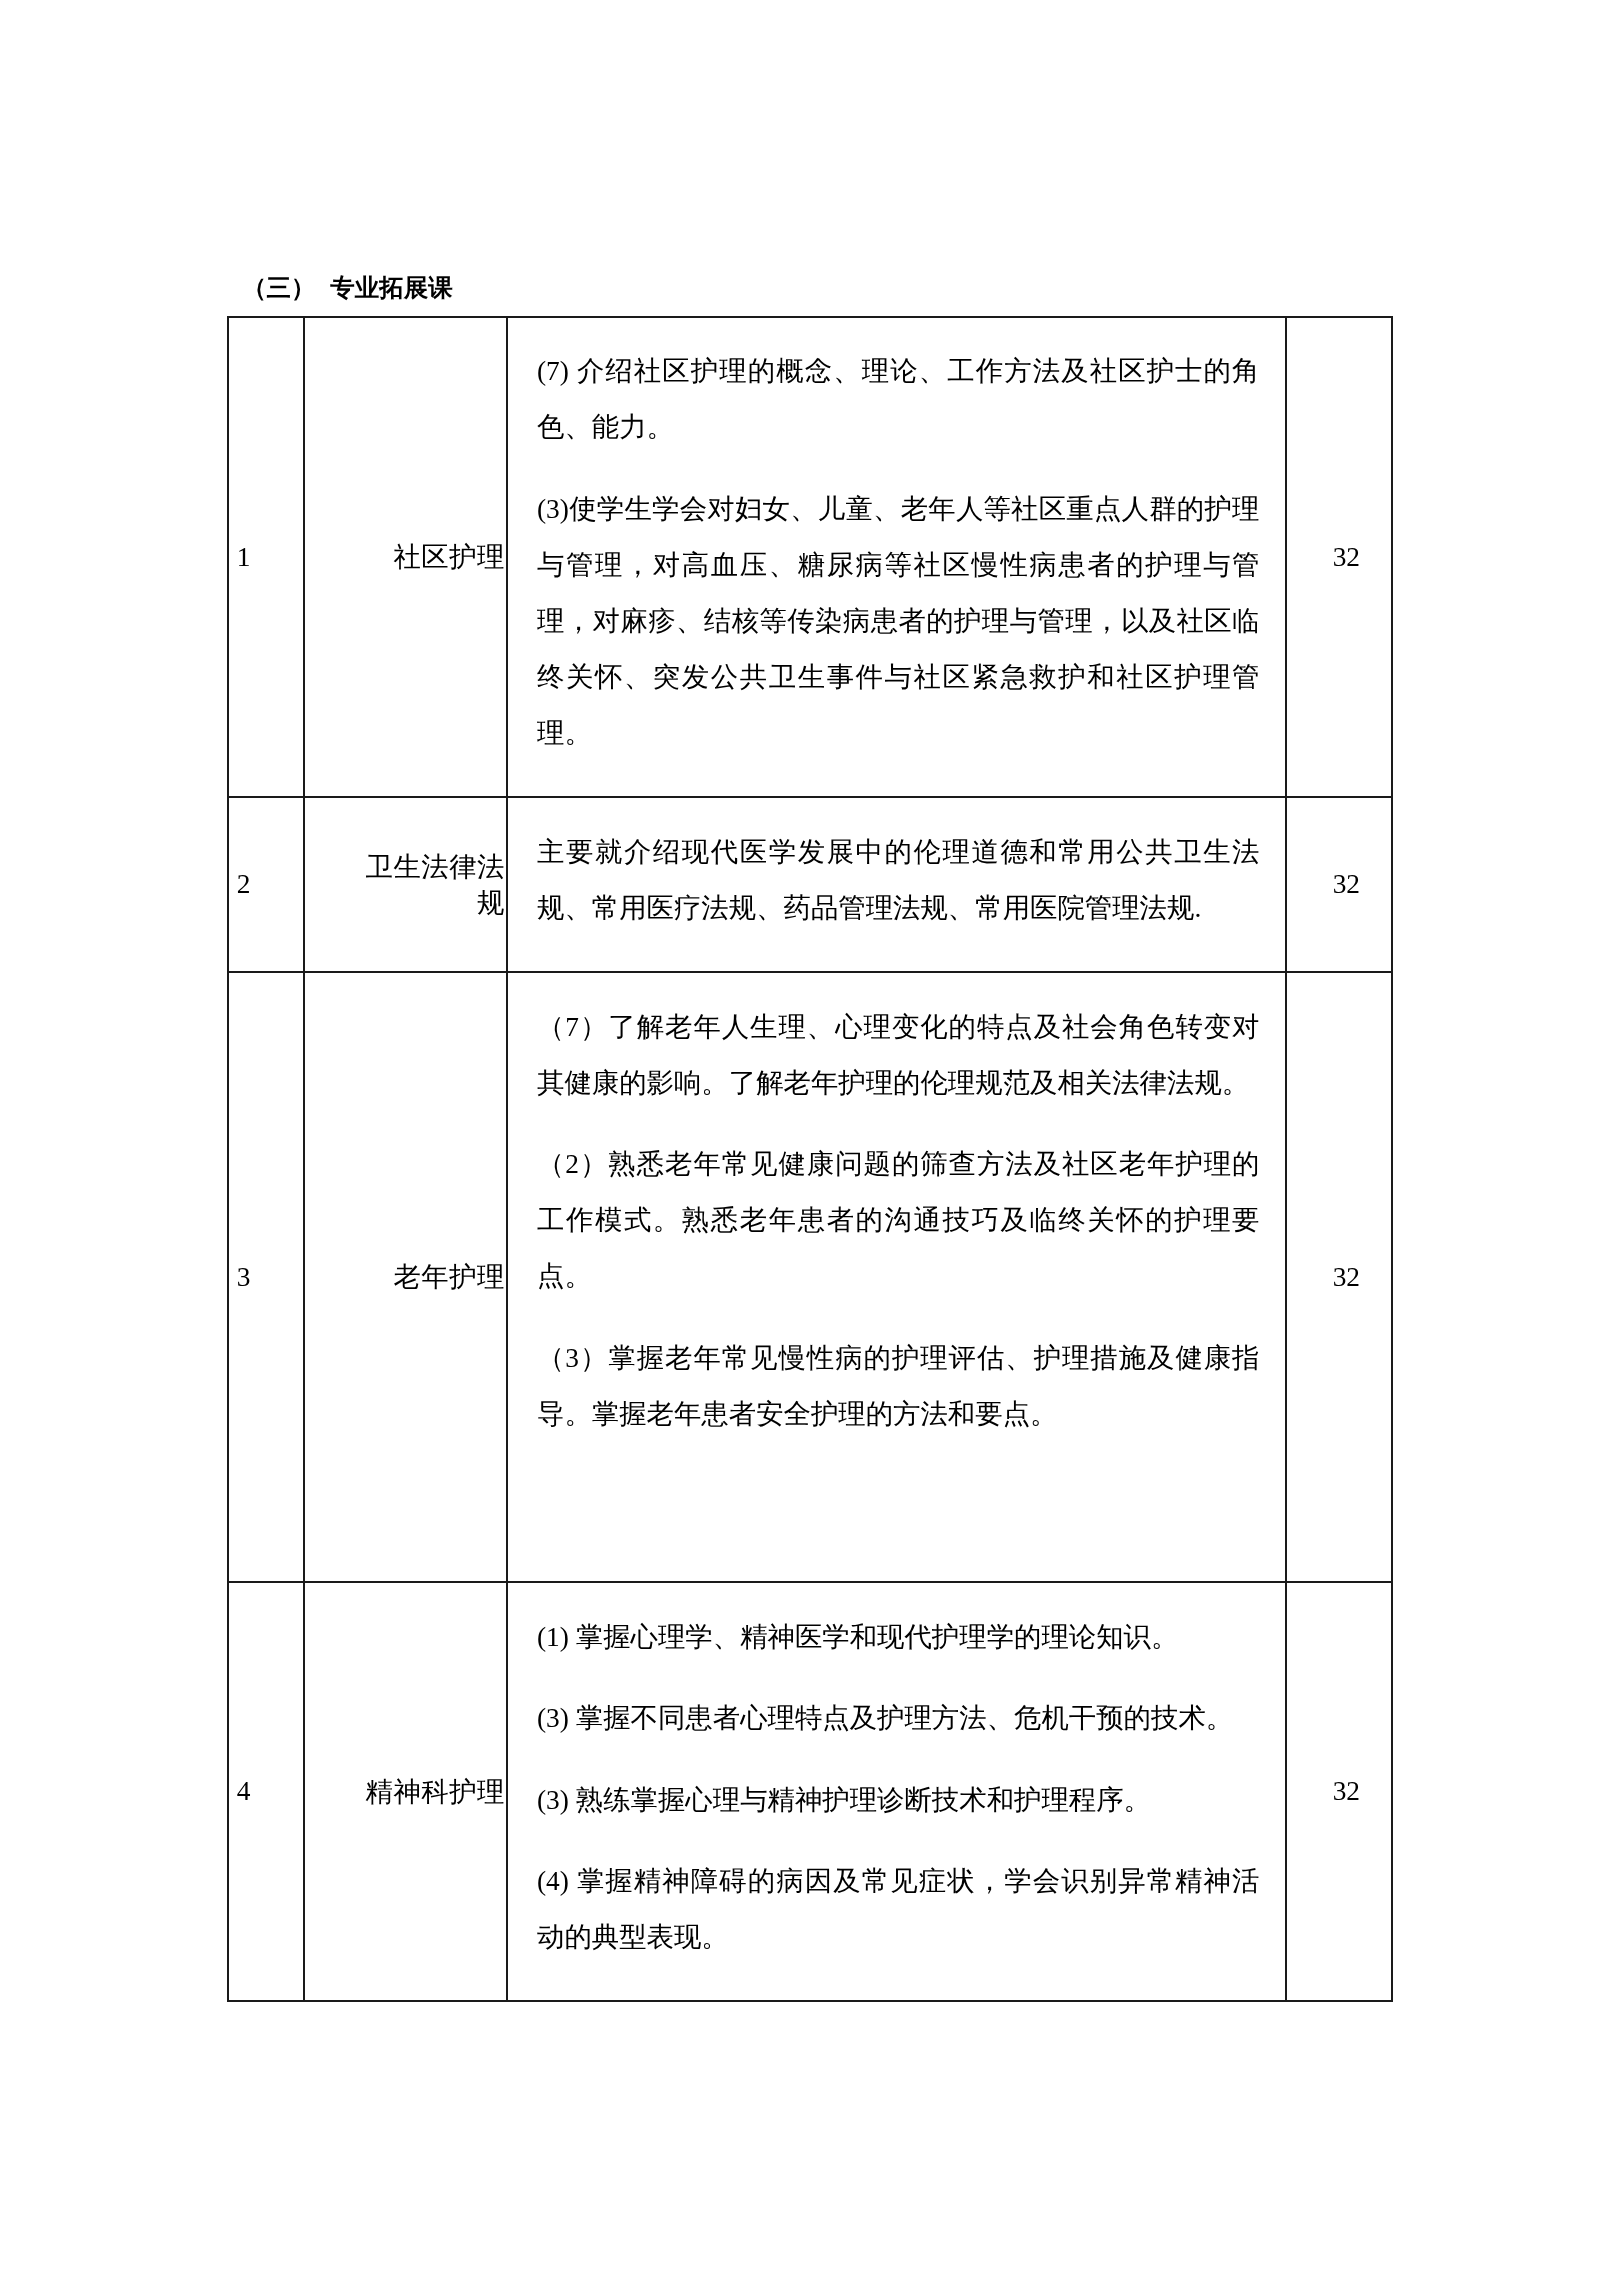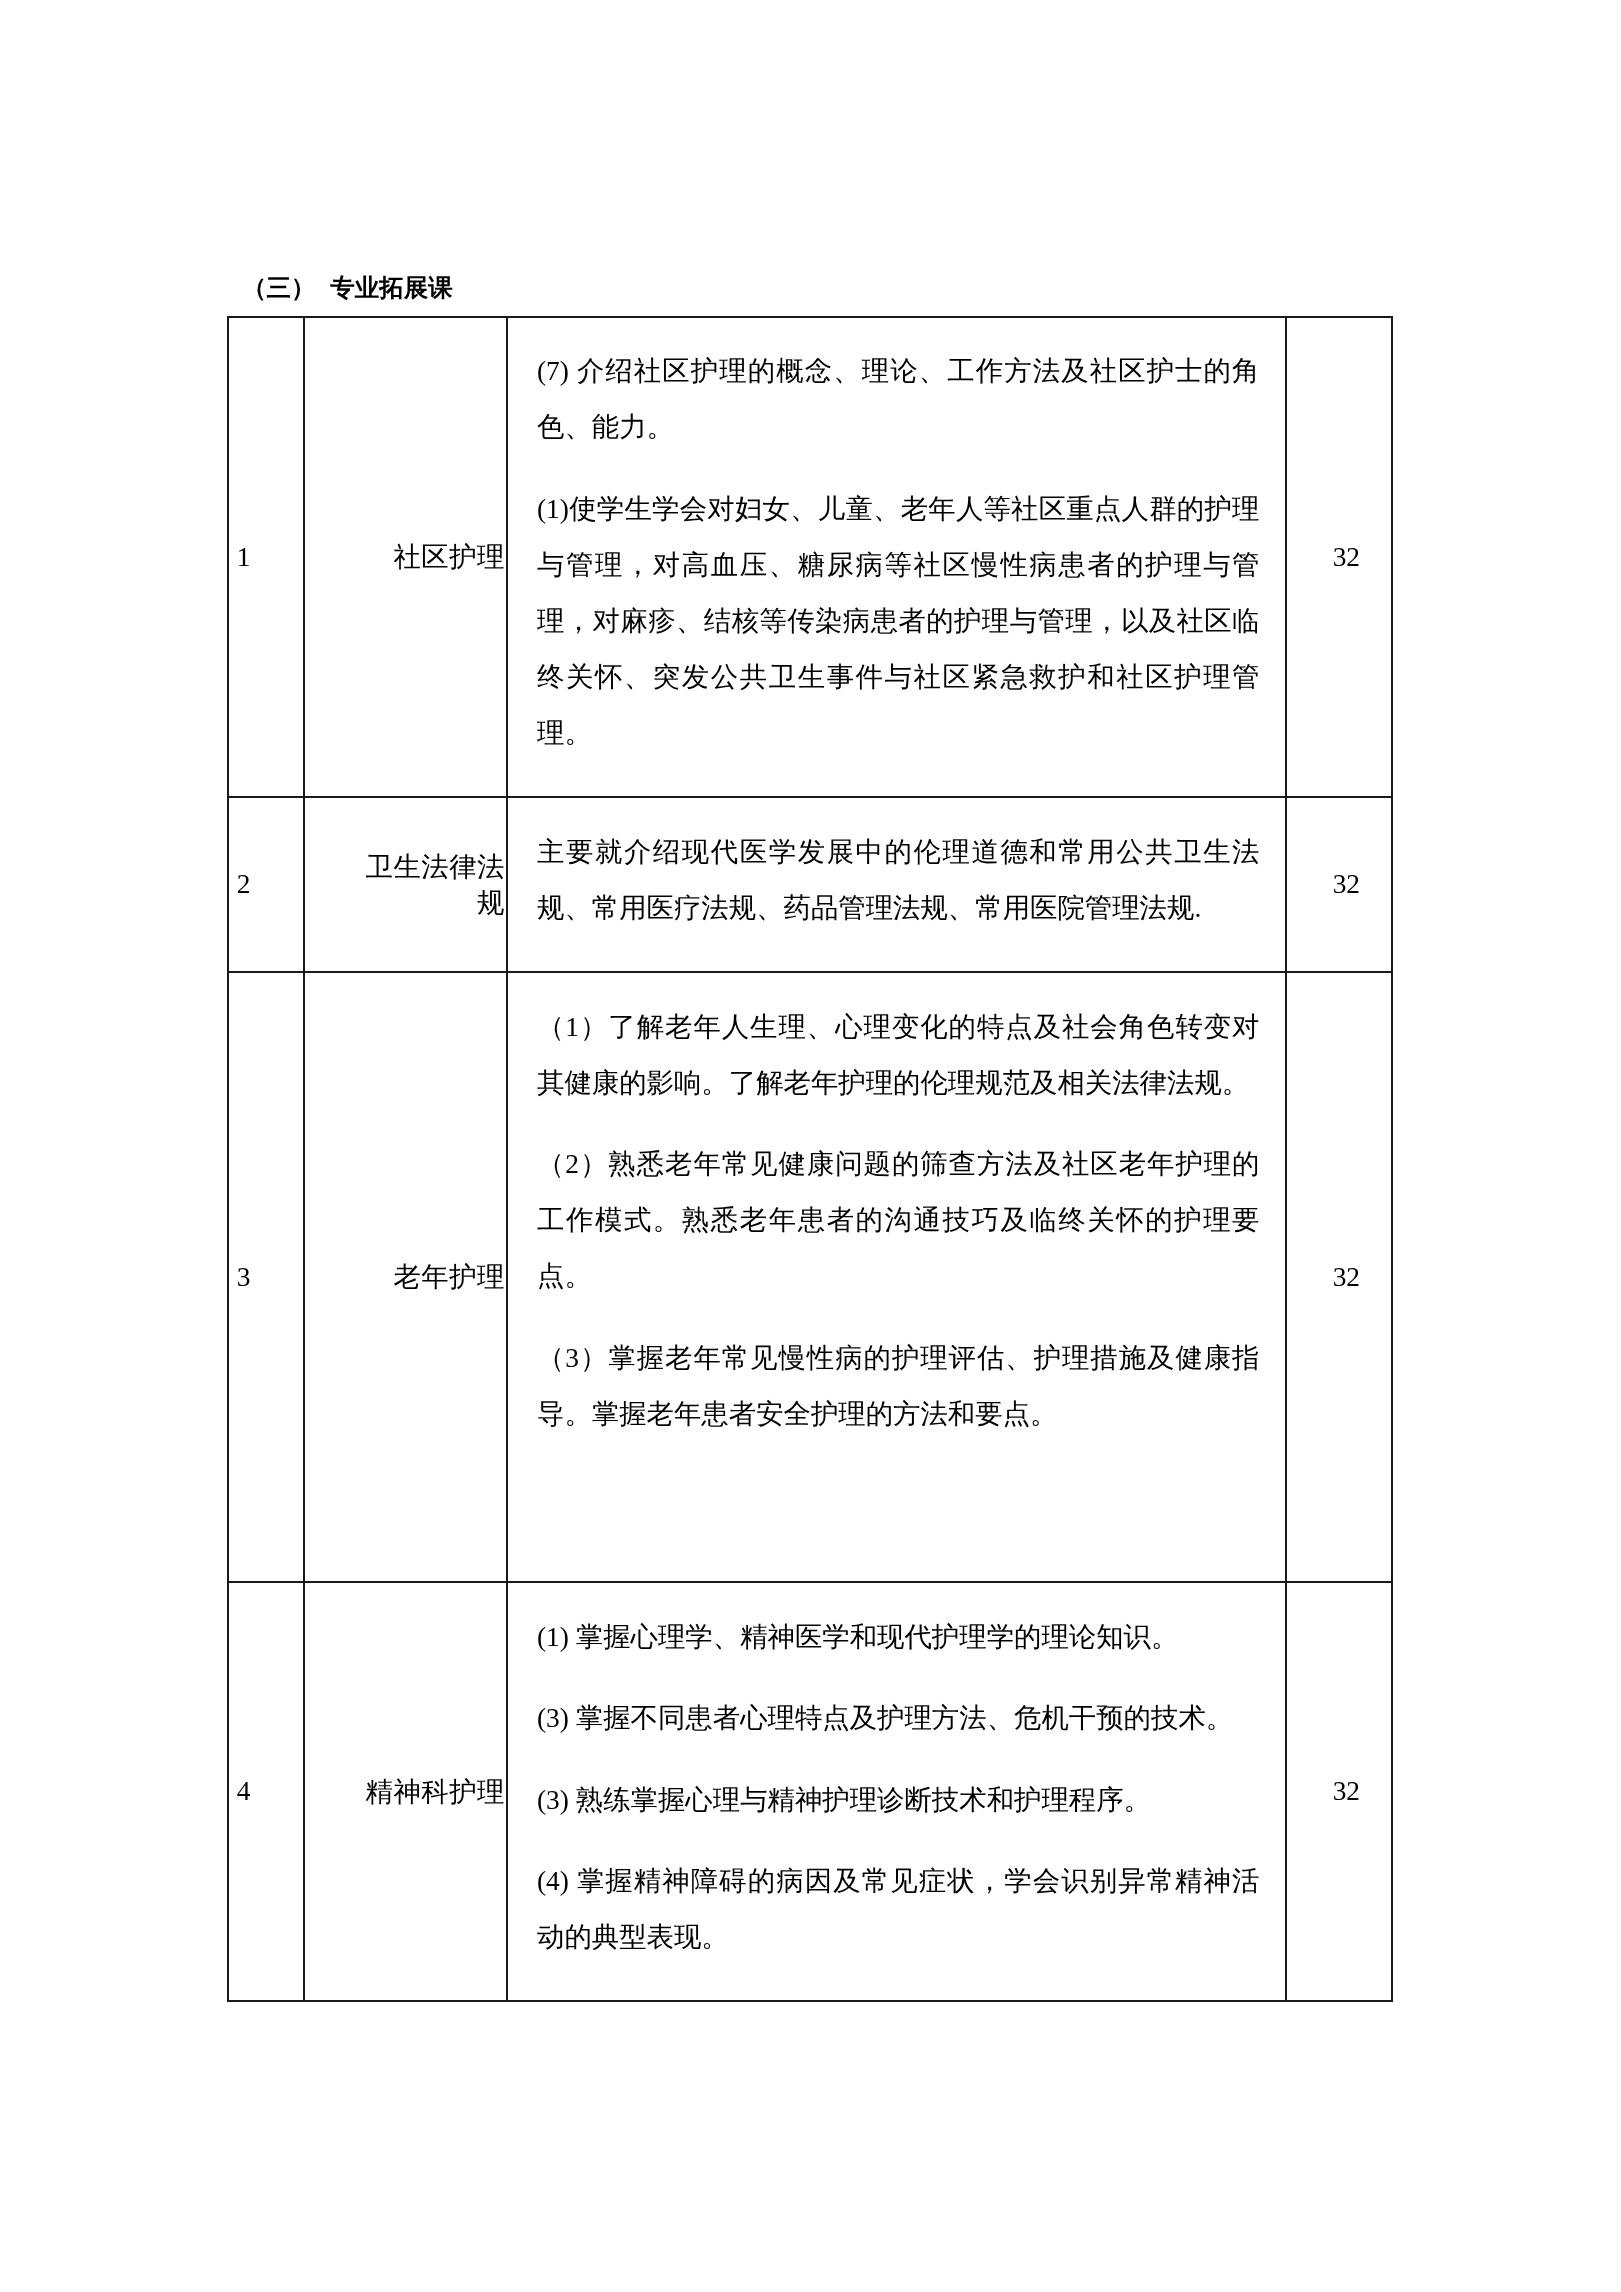--- a/index.html
+++ b/index.html
@@ -93,37 +93,37 @@
       <col style="width:203px">
       <col style="width:779px">
       <col style="width:106px">
     </colgroup>
     <tbody>
         <tr>
           <td class="c-num">1</td>
           <td class="c-name">社区护理</td>
           <td class="c-desc">
             <p>(7) 介绍社区护理的概念、理论、工作方法及社区护士的角色、能力。</p>
-            <p>(1)使学生学会对妇女、儿童、老年人等社区重点人群的护理与管理，对高血压、糖尿病等社区慢性病患者的护理与管理，对麻疹、结核等传染病患者的护理与管理，以及社区临终关怀、突发公共卫生事件与社区紧急救护和社区护理管理。</p>
+            <p>(3)使学生学会对妇女、儿童、老年人等社区重点人群的护理与管理，对高血压、糖尿病等社区慢性病患者的护理与管理，对麻疹、结核等传染病患者的护理与管理，以及社区临终关怀、突发公共卫生事件与社区紧急救护和社区护理管理。</p>
           </td>
           <td class="c-hours">32</td>
         </tr>
         <tr>
           <td class="c-num">2</td>
           <td class="c-name">卫生法律法规</td>
           <td class="c-desc">
             <p>主要就介绍现代医学发展中的伦理道德和常用公共卫生法规、常用医疗法规、药品管理法规、常用医院管理法规.</p>
           </td>
           <td class="c-hours">32</td>
         </tr>
         <tr>
           <td class="c-num">3</td>
           <td class="c-name">老年护理</td>
           <td class="c-desc">
-            <p>（1）了解老年人生理、心理变化的特点及社会角色转变对其健康的影响。了解老年护理的伦理规范及相关法律法规。</p>
+            <p>（7）了解老年人生理、心理变化的特点及社会角色转变对其健康的影响。了解老年护理的伦理规范及相关法律法规。</p>
             <p>（2）熟悉老年常见健康问题的筛查方法及社区老年护理的工作模式。熟悉老年患者的沟通技巧及临终关怀的护理要点。</p>
             <p>（3）掌握老年常见慢性病的护理评估、护理措施及健康指导。掌握老年患者安全护理的方法和要点。</p>
           </td>
           <td class="c-hours">32</td>
         </tr>
         <tr>
           <td class="c-num">4</td>
           <td class="c-name">精神科护理</td>
           <td class="c-desc">
             <p>(1) 掌握心理学、精神医学和现代护理学的理论知识。</p>

